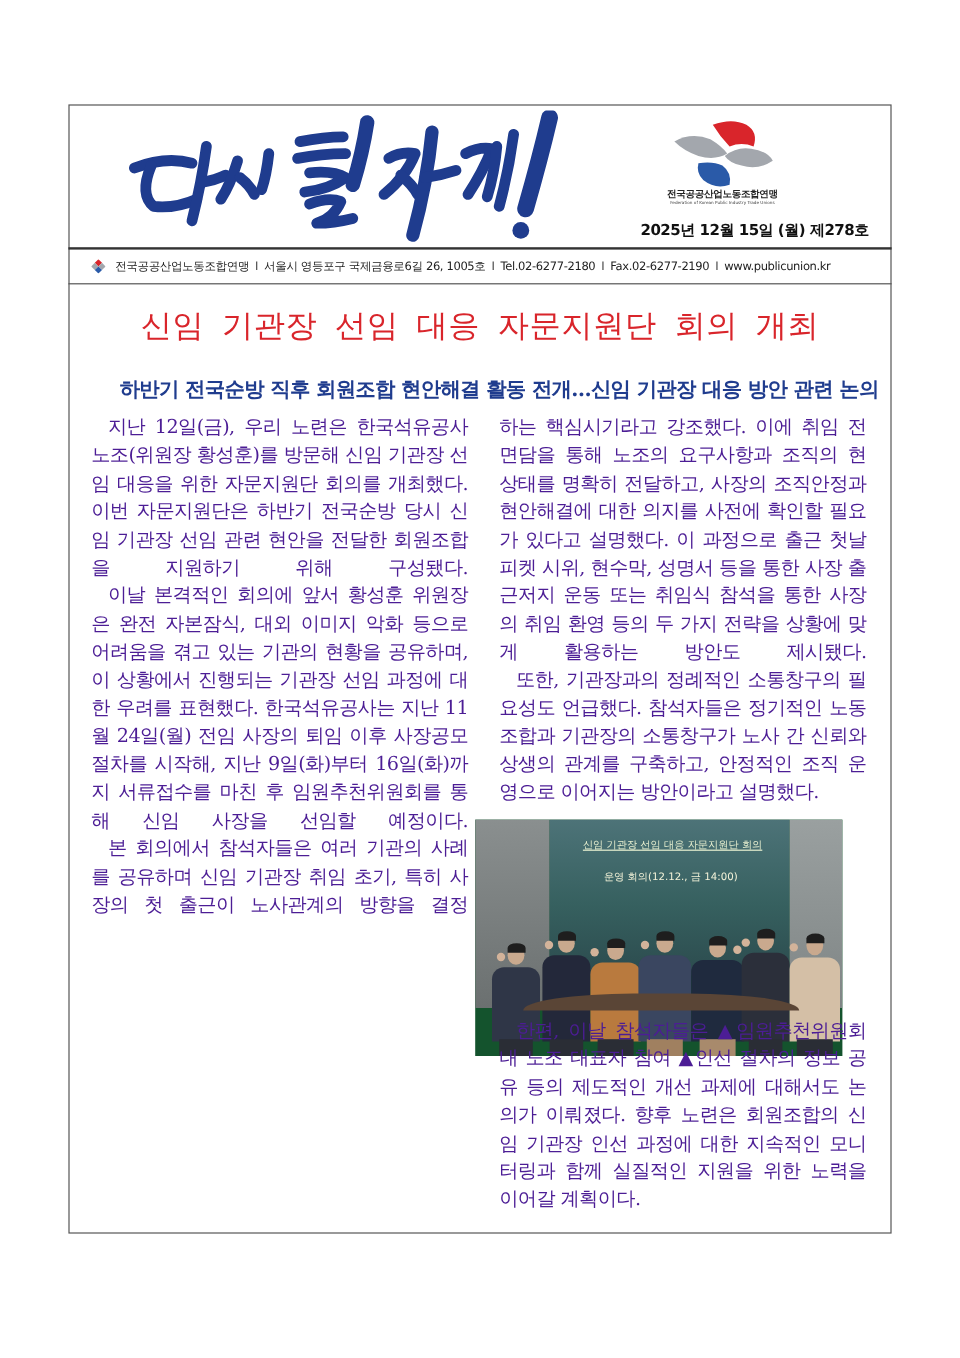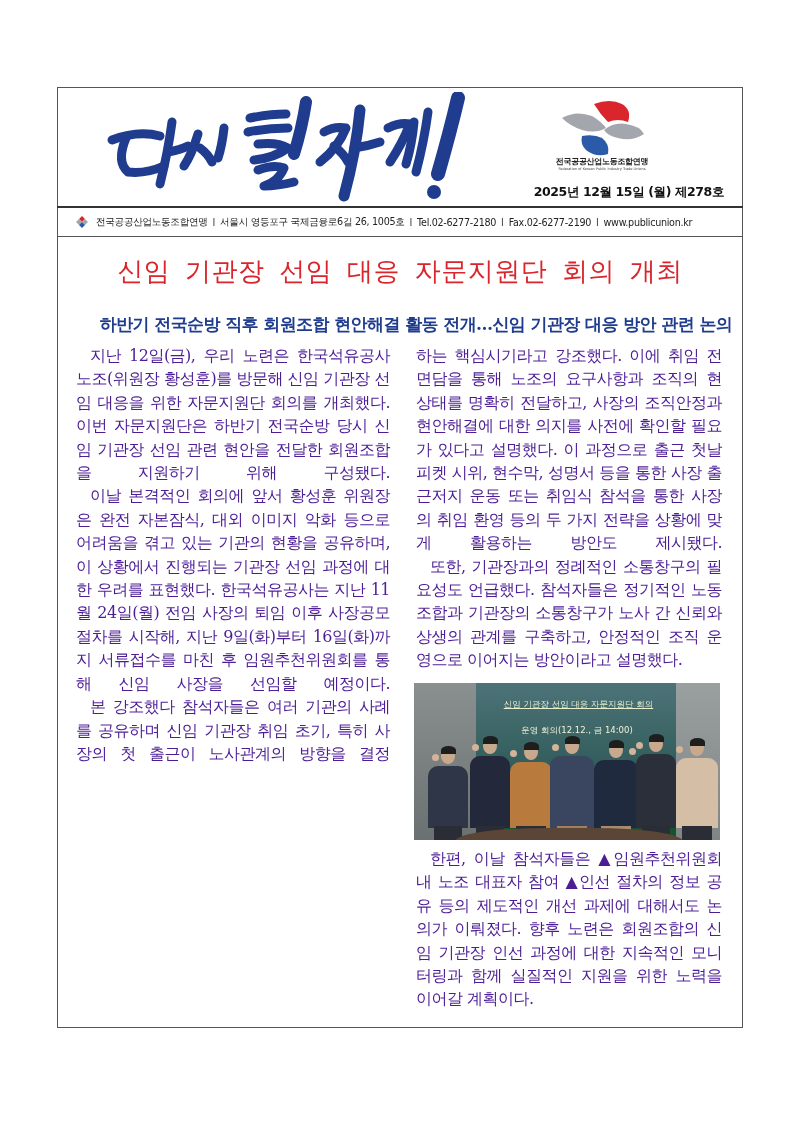--- a/index.html
+++ b/index.html
@@ -17,21 +17,21 @@
   .contact-bar .sep { margin: 0 5px; color: #444; }
   .rule-bottom { position: absolute; left: 57px; top: 236px; width: 686px; height: 0; border-top: 1px solid #555; }
   .headline { position: absolute; left: 58px; top: 254px; width: 684px; text-align: center; font-family: "DejaVu Sans", sans-serif; font-size: 26px; color: #d9252b; letter-spacing: 0.5px; word-spacing: 6px; }
   .subhead { position: absolute; left: 58px; top: 297px; width: 684px; text-align: center; font-family: "DejaVu Serif", serif; font-size: 17px; font-weight: bold; color: #1f3c8e; letter-spacing: -0.6px; }
   .col { position: absolute; top: 344px; font-family: "DejaVu Serif", serif; font-size: 16px; line-height: 23.4px; color: #4c1d95; text-align: justify; text-align-last: justify; letter-spacing: -0.5px; }
   .col p { margin: 0; text-indent: 14px; }
   .col p.last { text-align-last: left; }
   .col-left { left: 76px; width: 314px; }
   .col-right { left: 416px; width: 306px; }
   .col-right-bottom { top: 847px; }
-  .photo { position: absolute; left: 414px; top: 683px; width: 306px; height: 157px; overflow: hidden; background: #14532d; }
+  .photo { position: absolute; left: 396px; top: 683px; width: 306px; height: 197px; overflow: hidden; background: #14532d; }
   .photo .screen { position: absolute; left: 62px; top: 0; width: 200px; height: 130px; background: linear-gradient(180deg, #4d7378 0%, #36605f 55%, #2c4b4e 100%); }
   .photo .wall-left { position: absolute; left: 0; top: 0; width: 62px; height: 157px; background: linear-gradient(180deg, #8a8f8f 0%, #6b7070 100%); }
   .photo .wall-right { position: absolute; left: 262px; top: 0; width: 44px; height: 157px; background: linear-gradient(180deg, #9aa0a0 0%, #7f8585 100%); }
   .photo .screen-title { position: absolute; left: 72px; top: 16px; width: 185px; text-align: center; font-family: "DejaVu Sans", sans-serif; font-size: 8.5px; color: #e8f0d0; text-decoration: underline; }
   .photo .screen-sub { position: absolute; left: 88px; top: 42px; width: 150px; text-align: center; font-family: "DejaVu Sans", sans-serif; font-size: 8.5px; font-weight: normal; color: #f2f2d8; }
   .photo .table { position: absolute; left: 40px; top: 145px; width: 230px; height: 14px; background: #5a4536; border-radius: 40%/100% 100% 0 0; }
   .person { position: absolute; bottom: 12px; border-radius: 10px 10px 0 0; }
   .person .head { position: absolute; top: -18px; left: 50%; width: 14px; height: 16px; margin-left: -7px; background: #c9a98e; border-radius: 50%; }
   .person .hair { position: absolute; top: -20px; left: 50%; width: 15px; height: 8px; margin-left: -7.5px; background: #1e1e1e; border-radius: 50% 50% 0 0; }
   .person .fist { position: absolute; top: -12px; width: 7px; height: 7px; background: #d3b39a; border-radius: 50%; }
@@ -102,21 +102,21 @@
 </div>
 
 <div class="rule-bottom"></div>
 
 <h1 class="headline" style="margin:0;font-weight:normal;">신임 기관장 선임 대응 자문지원단 회의 개최</h1>
 <h2 class="subhead" style="margin:16px;">하반기 전국순방 직후 회원조합 현안해결 활동 전개…신임 기관장 대응 방안 관련 논의</h2>
 
 <section class="col col-left">
   <p>지난 12일(금), 우리 노련은 한국석유공사노조(위원장 황성훈)를 방문해 신임 기관장 선임 대응을 위한 자문지원단 회의를 개최했다. 이번 자문지원단은 하반기 전국순방 당시 신임 기관장 선임 관련 현안을 전달한 회원조합을 지원하기 위해 구성됐다.</p>
   <p>이날 본격적인 회의에 앞서 황성훈 위원장은 완전 자본잠식, 대외 이미지 악화 등으로 어려움을 겪고 있는 기관의 현황을 공유하며, 이 상황에서 진행되는 기관장 선임 과정에 대한 우려를 표현했다. 한국석유공사는 지난 11월 24일(월) 전임 사장의 퇴임 이후 사장공모 절차를 시작해, 지난 9일(화)부터 16일(화)까지 서류접수를 마친 후 임원추천위원회를 통해 신임 사장을 선임할 예정이다.</p>
-  <p>본 강조했다 참석자들은 여러 기관의 사례를 공유하며 신임 기관장 취임 초기, 특히 사장의 첫 출근이 노사관계의 방향을 결정</p>
+  <p>본 회의에서 참석자들은 여러 기관의 사례를 공유하며 신임 기관장 취임 초기, 특히 사장의 첫 출근이 노사관계의 방향을 결정</p>
 </section>
 
 <section class="col col-right">
   <p style="text-indent:0;">하는 핵심시기라고 강조했다. 이에 취임 전 면담을 통해 노조의 요구사항과 조직의 현 상태를 명확히 전달하고, 사장의 조직안정과 현안해결에 대한 의지를 사전에 확인할 필요가 있다고 설명했다. 이 과정으로 출근 첫날 피켓 시위, 현수막, 성명서 등을 통한 사장 출근저지 운동 또는 취임식 참석을 통한 사장의 취임 환영 등의 두 가지 전략을 상황에 맞게 활용하는 방안도 제시됐다.</p>
   <p class="last">또한, 기관장과의 정례적인 소통창구의 필요성도 언급했다. 참석자들은 정기적인 노동조합과 기관장의 소통창구가 노사 간 신뢰와 상생의 관계를 구축하고, 안정적인 조직 운영으로 이어지는 방안이라고 설명했다.</p>
 </section>
 
 <figure class="photo" style="margin:0;">
   <div class="wall-left"></div>
   <div class="screen"></div>

